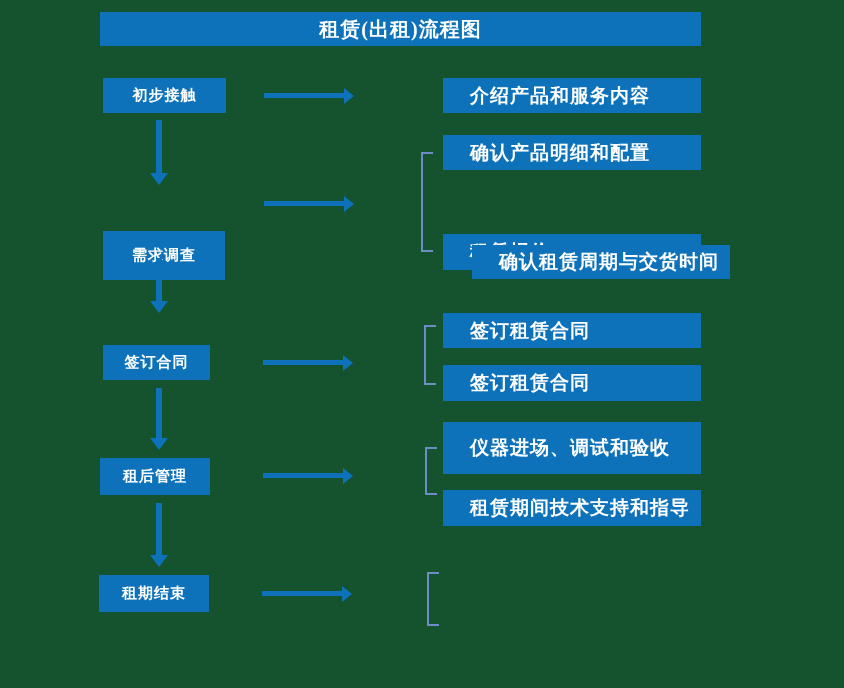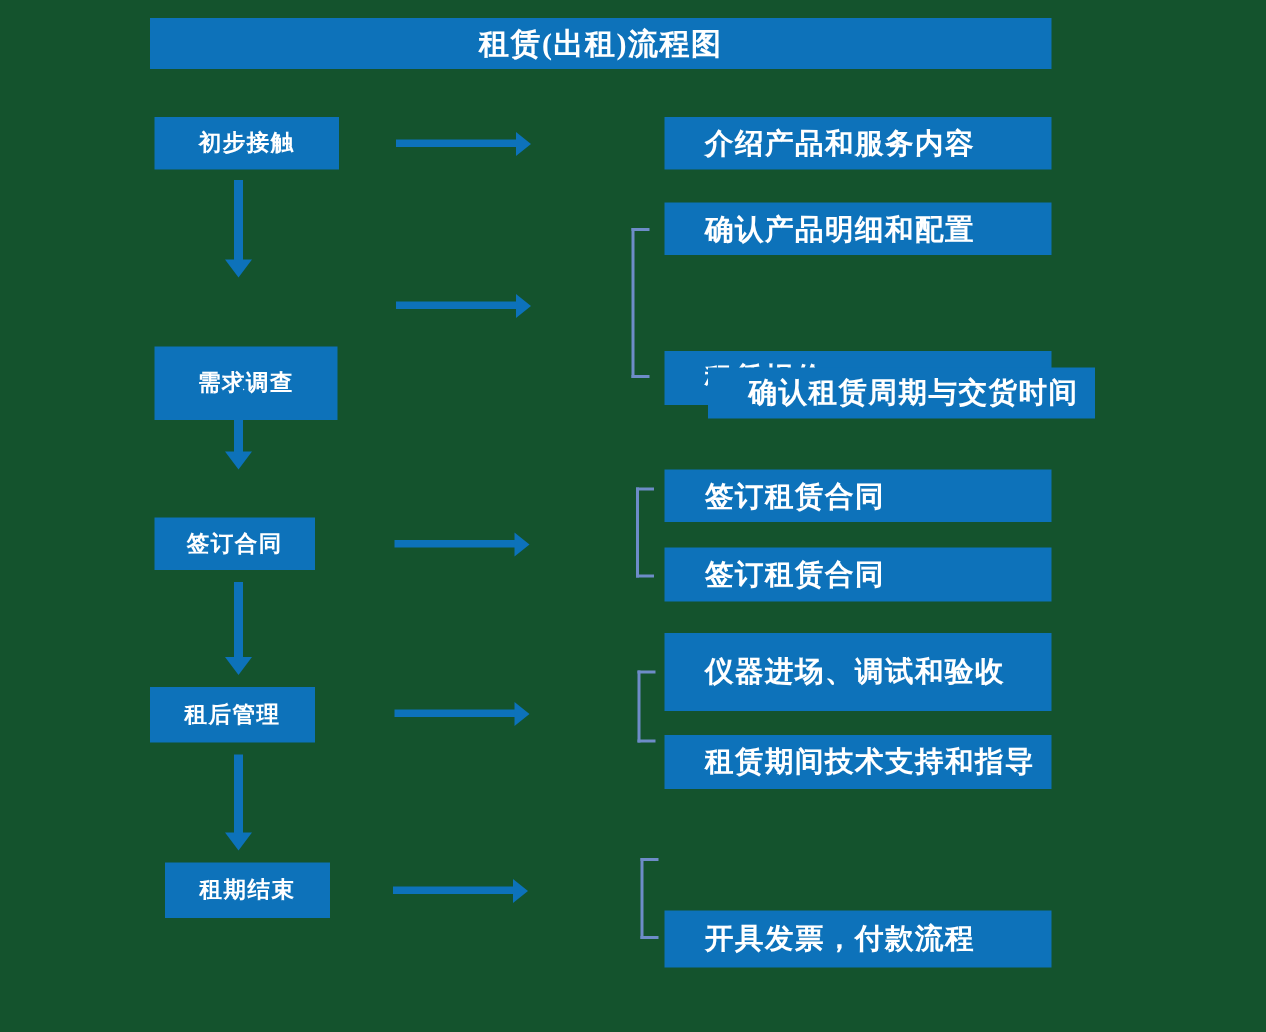--- a/index.html
+++ b/index.html
@@ -83,31 +83,30 @@
 <body>
 
 <div class="canvas">
 
   <div class="title-bar">租赁(出租)流程图</div>
 
   <div class="step-box" style="left:103px; top:78px;  width:123px; height:35px;">初步接触</div>
   <div class="step-box" style="left:103px; top:187px; width:122px; height:49px;margin-top:44px;">需求调查</div>
   <div class="step-box" style="left:103px; top:345px; width:107px; height:35px;">签订合同</div>
   <div class="step-box" style="left:100px; top:458px; width:110px; height:37px;">租后管理</div>
-  <div class="step-box" style="left:110px;  top:575px; width:110px; height:37px;">租期结束</div>
+  <div class="step-box" style="left:99px;  top:575px; width:110px; height:37px;">租期结束</div>
 
   <div class="detail-box" style="top:78px;  height:35px;">介绍产品和服务内容</div>
   <div class="detail-box" style="top:135px; height:35px;">确认产品明细和配置</div>
   <div class="detail-box" style="top:186px; height:36px;margin-top:48px;">租赁报价</div>
   <div class="detail-box" style="top:245px; height:34px;margin-left:29px;">确认租赁周期与交货时间</div>
   <div class="detail-box" style="top:313px; height:35px;">签订租赁合同</div>
   <div class="detail-box" style="top:365px; height:36px;">签订租赁合同</div>
   <div class="detail-box" style="top:422px; height:52px;">仪器进场、调试和验收</div>
   <div class="detail-box" style="top:490px; height:36px;">租赁期间技术支持和指导</div>
-  <div class="detail-box" style="top:607px; height:38px;">开具发票，付款流程</div>
 
   <div class="h-arrow" style="left:264px; top:88px;">
     <div class="shaft"></div>
     <div class="head"></div>
   </div>
   <div class="h-arrow" style="left:264px; top:196px;">
     <div class="shaft"></div>
     <div class="head"></div>
   </div>
   <div class="h-arrow" style="left:263px; top:355px;">

